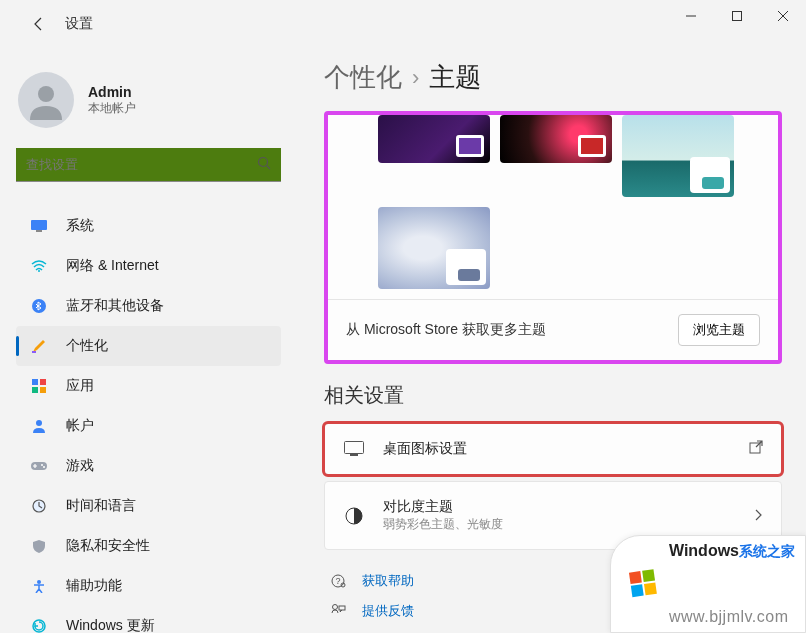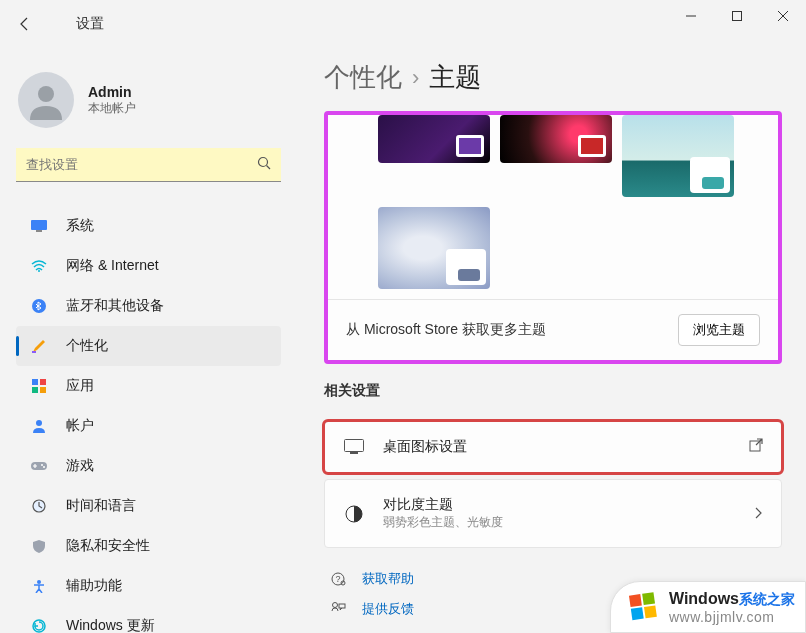--- a/index.html
+++ b/index.html
@@ -1,31 +1,31 @@
 <!DOCTYPE html>
 <html><head>
 <meta charset="utf-8">
 <style>
 * { margin: 0; padding: 0; box-sizing: border-box; font-family: "Microsoft YaHei", "Segoe UI", sans-serif; }
 body { width: 806px; height: 633px; background: #f3f3f3; overflow: hidden; position: relative; }
 
-.titlebar { height: 48px; display: flex; align-items: center; padding-left: 5px; background: #f3f3f3; gap: 25px; }
+.titlebar { height: 48px; display: flex; align-items: center; padding-left: 19px; background: #f3f3f3; }
 .back-btn { width: 40px; height: 40px; display: flex; align-items: center; justify-content: center; cursor: pointer; }
 .window-title { font-size: 14px; color: #333; margin-left: 6px; }
 .window-controls { position: absolute; top: 0; right: 0; display: flex; }
 .win-ctrl { width: 46px; height: 32px; display: flex; align-items: center; justify-content: center; cursor: pointer; }
 
 .sidebar { position: absolute; left: 0; top: 52px; width: 300px; height: 585px; padding: 10px 0 0 16px; }
 .user-block { display: flex; align-items: center; gap: 14px; padding: 10px 0 20px 2px; }
 .avatar { width: 56px; height: 56px; border-radius: 50%; background: #d1d5db; display: flex; align-items: center; justify-content: center; }
 .user-name { font-size: 14px; font-weight: 600; color: #222; }
 .user-sub { font-size: 12px; color: #666; }
 
 .search-box { position: relative; width: 265px; height: 34px; margin-bottom: 24px; }
-.search-input { width: 100%; height: 100%; border: none; border-bottom: 1px solid #888; background: #fef9c3; padding: 0 36px 0 10px; font-size: 13px; outline: none; }
+.search-input { width: 100%; height: 100%; border: none; border-bottom: 1px solid #888; background: #4d7c0f; padding: 0 36px 0 10px; font-size: 13px; outline: none; }
 .search-icon { position: absolute; right: 10px; top: 50%; transform: translateY(-50%); }
 
 .nav-list { list-style: none; }
 .nav-item { display: flex; align-items: center; gap: 18px; height: 40px; padding-left: 14px; font-size: 14px; color: #222; cursor: pointer; border-radius: 4px; width: 265px; position: relative; }
 .nav-item.active { background: #eaeaea; }
 .nav-item.active::before { content: ""; position: absolute; left: 0; top: 10px; width: 3px; height: 20px; background: #0067c0; border-radius: 2px; }
 .nav-icon { width: 18px; height: 18px; display: flex; align-items: center; justify-content: center; }
 
 .main { position: absolute; left: 300px; top: 48px; width: 506px; height: 585px; padding: 12px 24px 0 24px; overflow: hidden; }
 .breadcrumb { display: flex; align-items: center; gap: 10px; font-size: 26px; color: #222; margin-bottom: 16px; }
@@ -46,40 +46,40 @@
 .theme-thumb.t3 .accent { background: #3aa8a8; border-color:#fff; }
 .theme-thumb.t4 { background: radial-gradient(ellipse at 40% 50%, #e8ecf4 20%, #b8c4dc 60%, #8a9ac4); }
 .theme-thumb.t4 .accent { background: #6a7a9c; border-color:#fff; }
 .theme-thumb.t3 .white-chip, .theme-thumb.t4 .white-chip { position:absolute; right:4px; bottom:4px; width:40px; height:36px; background:#fff; border-radius:4px; }
 .theme-thumb.t3 .accent, .theme-thumb.t4 .accent { right:10px; bottom:8px; z-index:2; width:22px; height:12px; border:none; }
 
 .store-row { display: flex; align-items: center; justify-content: space-between; padding: 14px 18px; border-top: 1px solid #e5e5e5; }
 .store-text { font-size: 14px; color: #333; }
 .browse-btn { padding: 6px 14px; background: #fff; border: 1px solid #ccc; border-radius: 4px; font-size: 13px; cursor: pointer; text-align: right; }
 
-.section-title { font-size: 14px; color: #333; margin-bottom: 21px; font-weight: 700; }
+.section-title { font-size: 20px; color: #333; margin-bottom: 14px; font-weight: 400; }
 
 .setting-row { display: flex; align-items: center; gap: 18px; padding: 16px 18px; background: #fdfdfd; border: 1px solid #e5e5e5; border-radius: 4px; margin-bottom: 6px; cursor: pointer; position: relative; }
 .setting-row.highlighted { outline: 3px solid #d64545; outline-offset: -1px; }
 .setting-icon { width: 22px; flex-shrink:0; display:flex; align-items:center; justify-content:center; }
 .setting-main { flex: 1; }
 .setting-title-text { font-size: 14px; color: #222; }
 .setting-desc { font-size: 12px; color: #888; }
 .setting-chev { color: #666; }
 
 .help-links { margin-top: 16px; }
 .help-link { display: flex; align-items: center; gap: 14px; padding: 6px 4px; font-size: 13px; color: #0067c0; cursor: pointer; }
 .help-link .hicon { width: 20px; display:flex; align-items:center; justify-content:center; color:#555; }
 
 .watermark { position: absolute; right: 0; bottom: 0; display: flex; align-items: center; gap: 6px; background: #fff; border: 1px solid #e0e0e0; border-radius: 30px 0 0 0; padding: 6px 10px 6px 14px; box-shadow: 0 0 6px rgba(0,0,0,0.08); }
 .wm-logo { width: 38px; height: 38px; }
 .wm-text { font-size: 16px; font-weight: 600; }
 .wm-text .big { font-size: 16px; color: #222; }
 .wm-text .accent-text { color: #1a73e8; font-size: 14px; }
-.wm-url { font-size: 14px; color: #888; letter-spacing: 0.5px; }
+.wm-url { font-size: 16px; color: #888; letter-spacing: 0.5px; margin-top: 47px; }
 </style>
 </head>
 <body>
 
 <div class="titlebar">
   <div class="back-btn">
     <svg width="16" height="16" viewBox="0 0 16 16">
         <path d="M10 2 L4 8 L10 14" stroke="#333" stroke-width="1.2" fill="none"></path>
       </svg>
   </div>

